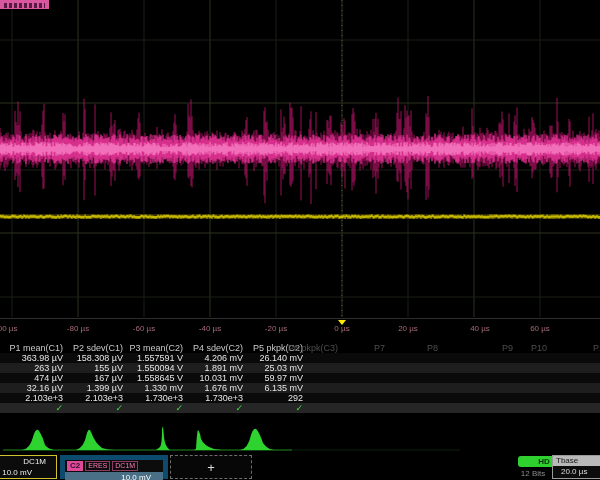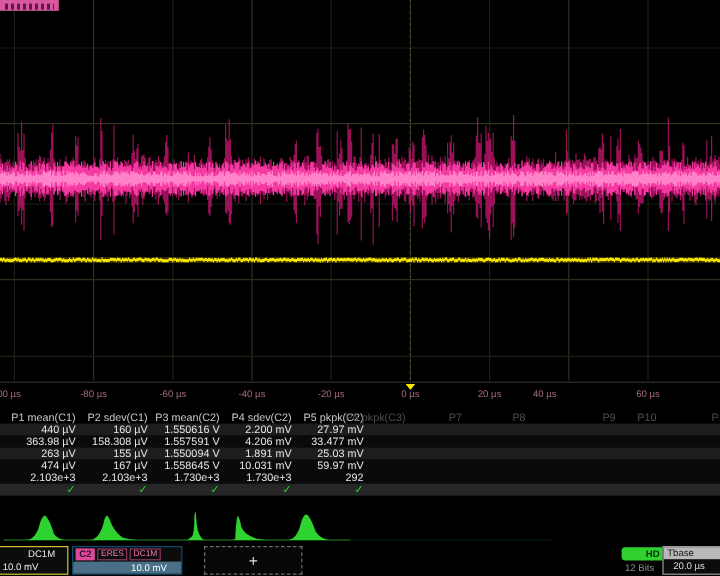--- a/index.html
+++ b/index.html
@@ -31,21 +31,21 @@
 
   
   .histicons{position:absolute;left:0;top:423px;}
 
   
   .bbar{position:absolute;left:0;top:455px;width:600px;height:25px;font-size:8px;}
   .dbox{position:absolute;top:0;height:24px;box-sizing:border-box;background:#0c0c0c;}
   .c1box{left:-46px;width:103px;border:1px solid #cfc430;}
   .c1top{display:flex;justify-content:flex-end;align-items:center;height:11px;padding-right:10px;color:#ececec;}
   .c1val{display:flex;justify-content:flex-end;align-items:center;height:11px;padding-right:24px;color:#ececec;}
-  .c2box{left:60px;width:92px;border:1px solid #0c4a6e;}
+  .c2box{left:60px;width:108px;border:5px solid #0c4a6e;}
   .c2top{display:flex;align-items:center;height:12px;gap:2px;padding:0 2px;}
   .c2badge{background:#e0489a;color:#30102a;font-weight:bold;padding:0 3px;height:10px;line-height:10px;}
   .flagbadge{color:#ff7ab8;border:1px solid #8e3a67;font-size:7px;height:8px;line-height:8px;padding:0 2px;}
   .c2val{background:#4a7087;height:10px;display:flex;justify-content:flex-end;align-items:center;
          padding-right:12px;color:#fff;}
   .addbox{left:170px;width:82px;border:1px dashed #6e6e6e;color:#ddd;display:flex;align-items:center;
           justify-content:center;font-size:13px;background:#070707;}
   .hdbadge{position:absolute;left:518px;top:1px;width:52px;height:11px;background:#2fd12f;border-radius:3px;
            color:#083008;font-weight:bold;text-align:center;line-height:11px;}
   .hdbits{position:absolute;left:512px;top:14px;width:42px;text-align:center;color:#8d8d8d;}
@@ -77,67 +77,67 @@
   </div>
 
   <div class="axis">
     <span class="tlabel" style="left:4px">-100 µs</span>
     <span class="tlabel" style="left:78px">-80 µs</span>
     <span class="tlabel" style="left:144px">-60 µs</span>
     <span class="tlabel" style="left:210px">-40 µs</span>
     <span class="tlabel" style="left:276px">-20 µs</span>
     <span class="tlabel" style="left:342px">0 µs</span>
     <span class="tlabel" style="left:408px">20 µs</span>
-    <span class="tlabel" style="left:454px">40 µs</span>
+    <span class="tlabel" style="left:480px">40 µs</span>
     <span class="tlabel" style="left:540px">60 µs</span>
     <div class="trig"></div>
   </div>
 
   <div class="mtable" style="position:absolute;">
     <div class="mrow hdr">
       <div class="cell">P1 mean(C1)</div>
       <div class="cell">P2 sdev(C1)</div>
       <div class="cell">P3 mean(C2)</div>
       <div class="cell">P4 sdev(C2)</div>
       <div class="cell">P5 pkpk(C2)</div>
     </div>
     <span class="dimhdr" style="left:288px">P6 pkpk(C3)</span>
     <span class="dimhdr" style="left:374px">P7</span>
     <span class="dimhdr" style="left:427px">P8</span>
     <span class="dimhdr" style="left:502px">P9</span>
     <span class="dimhdr" style="left:531px">P10</span>
     <span class="dimhdr" style="left:593px">P11</span>
 
-    <div class="mrow bgA">
-      <div class="cell">440 µV</div>
-      <div class="cell">160 µV</div>
-      <div class="cell">1.550616 V</div>
-      <div class="cell">2.200 mV</div>
-      <div class="cell">27.97 mV</div>
-    </div>
     <div class="mrow bgB">
       <div class="cell">363.98 µV</div>
       <div class="cell">158.308 µV</div>
       <div class="cell">1.557591 V</div>
       <div class="cell">4.206 mV</div>
-      <div class="cell">33.477 mV</div>
+      <div class="cell">26.140 mV</div>
     </div>
     <div class="mrow bgA">
       <div class="cell">263 µV</div>
       <div class="cell">155 µV</div>
       <div class="cell">1.550094 V</div>
       <div class="cell">1.891 mV</div>
       <div class="cell">25.03 mV</div>
     </div>
     <div class="mrow bgB">
       <div class="cell">474 µV</div>
       <div class="cell">167 µV</div>
       <div class="cell">1.558645 V</div>
       <div class="cell">10.031 mV</div>
       <div class="cell">59.97 mV</div>
+    </div>
+    <div class="mrow bgA">
+      <div class="cell">32.16 µV</div>
+      <div class="cell">1.399 µV</div>
+      <div class="cell">1.330 mV</div>
+      <div class="cell">1.676 mV</div>
+      <div class="cell">6.135 mV</div>
     </div>
     <div class="mrow bgB">
       <div class="cell">2.103e+3</div>
       <div class="cell">2.103e+3</div>
       <div class="cell">1.730e+3</div>
       <div class="cell">1.730e+3</div>
       <div class="cell">292</div>
     </div>
     <div class="mrow bgC">
       <div class="cell chk">✓</div>

